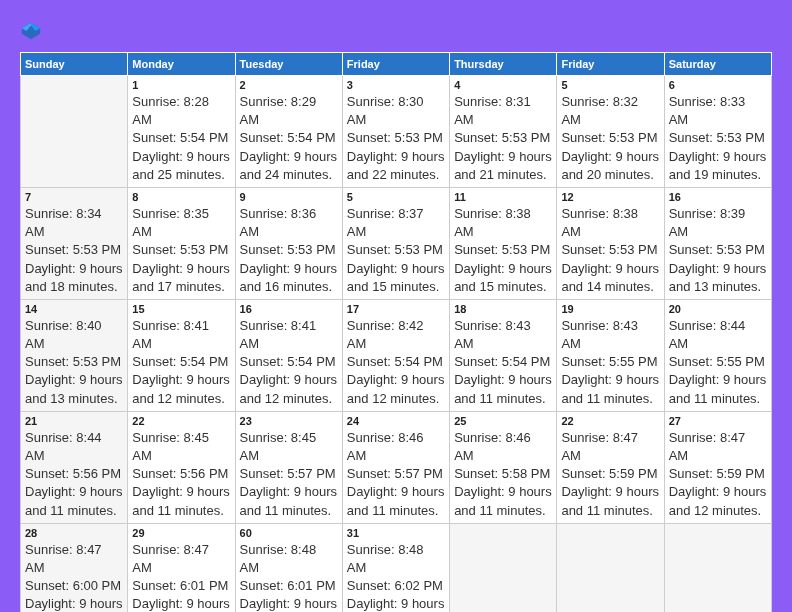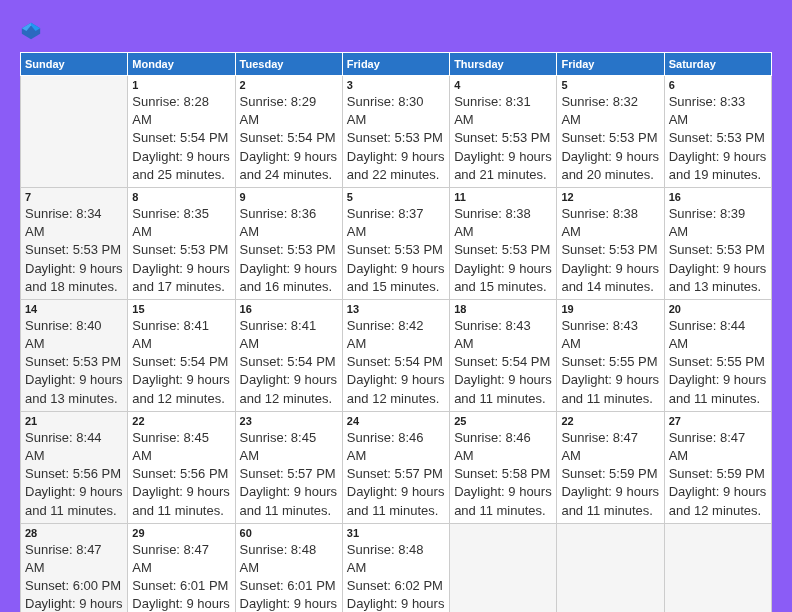--- a/index.html
+++ b/index.html
@@ -203,21 +203,21 @@
           </td>
           <td>
             <div class="day-number">15</div>
             <div class="day-info">Sunrise: 8:41 AM<br>Sunset: 5:54 PM<br>Daylight: 9 hours and 12 minutes.</div>
           </td>
           <td>
             <div class="day-number">16</div>
             <div class="day-info">Sunrise: 8:41 AM<br>Sunset: 5:54 PM<br>Daylight: 9 hours and 12 minutes.</div>
           </td>
           <td>
-            <div class="day-number">13</div>
+            <div class="day-number">17</div>
             <div class="day-info">Sunrise: 8:42 AM<br>Sunset: 5:54 PM<br>Daylight: 9 hours and 12 minutes.</div>
           </td>
           <td>
             <div class="day-number">18</div>
             <div class="day-info">Sunrise: 8:43 AM<br>Sunset: 5:54 PM<br>Daylight: 9 hours and 11 minutes.</div>
           </td>
           <td>
             <div class="day-number">19</div>
             <div class="day-info">Sunrise: 8:43 AM<br>Sunset: 5:55 PM<br>Daylight: 9 hours and 11 minutes.</div>
           </td>

